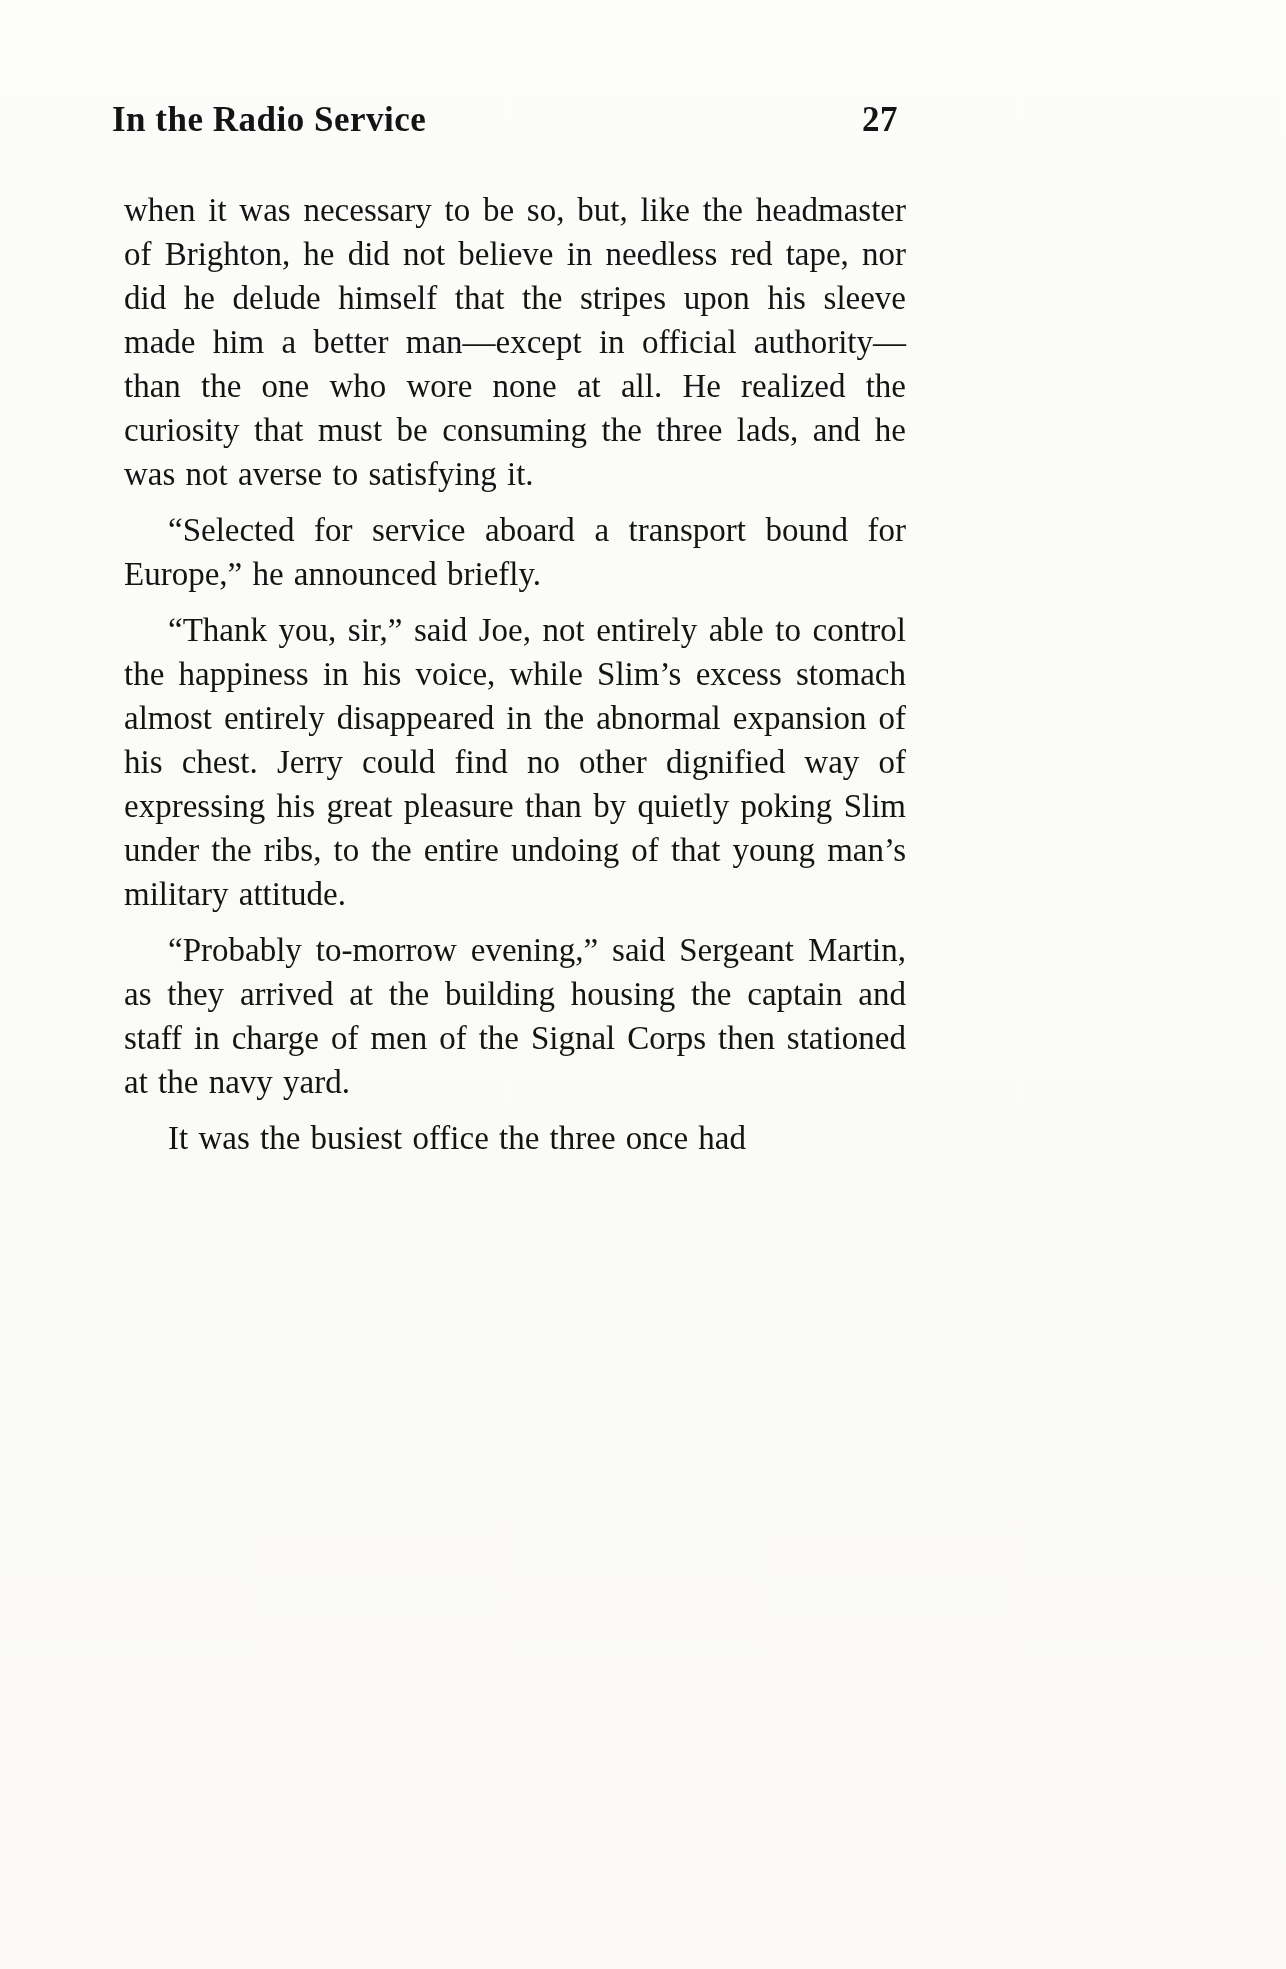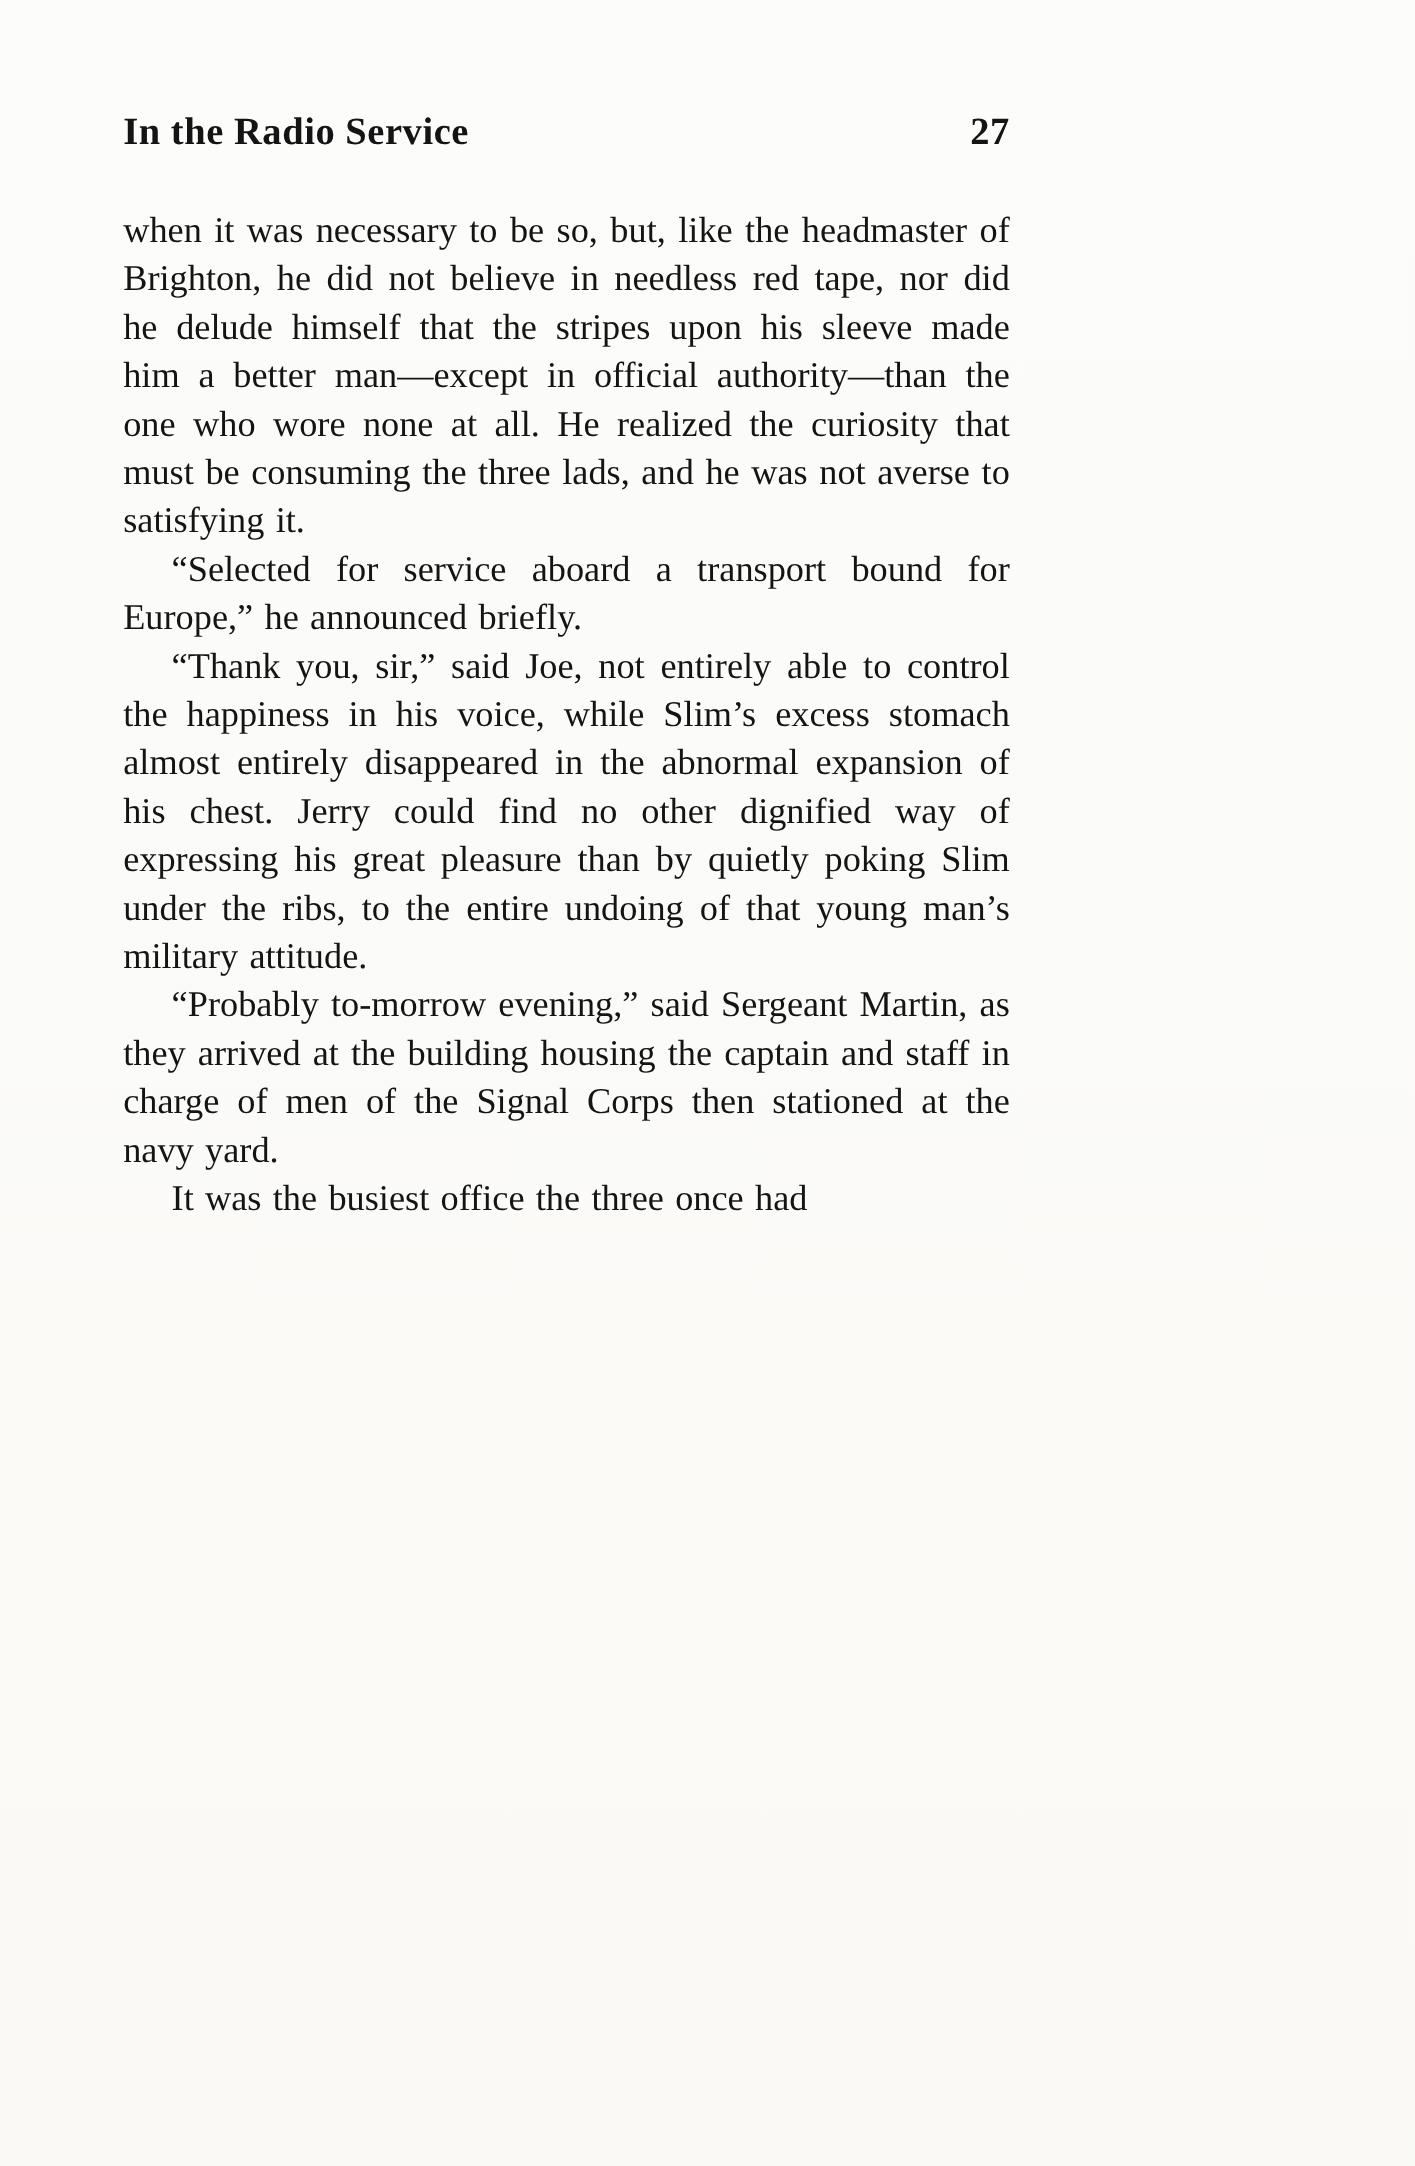--- a/index.html
+++ b/index.html
@@ -30,27 +30,27 @@
     position: relative;
     font-weight: bold;
     font-size: 35px;
     line-height: 44px;
     text-align: left;
     letter-spacing: 0.5px;
     margin-bottom: 46px;
   }
   .header .pagenum {
     position: absolute;
-    right: 0;
+    right: 20px;
     top: 0;
     font-weight: bold;
     margin-left: 48px;
   }
   .bodytext p {
-    margin: 0;
+    margin: 12px;
     font-size: 33px;
     line-height: 44px;
     text-align: justify;
     word-spacing: 2px;
   }
   .bodytext p.indent {
     text-indent: 44px;
   }
 </style>
 </head>

